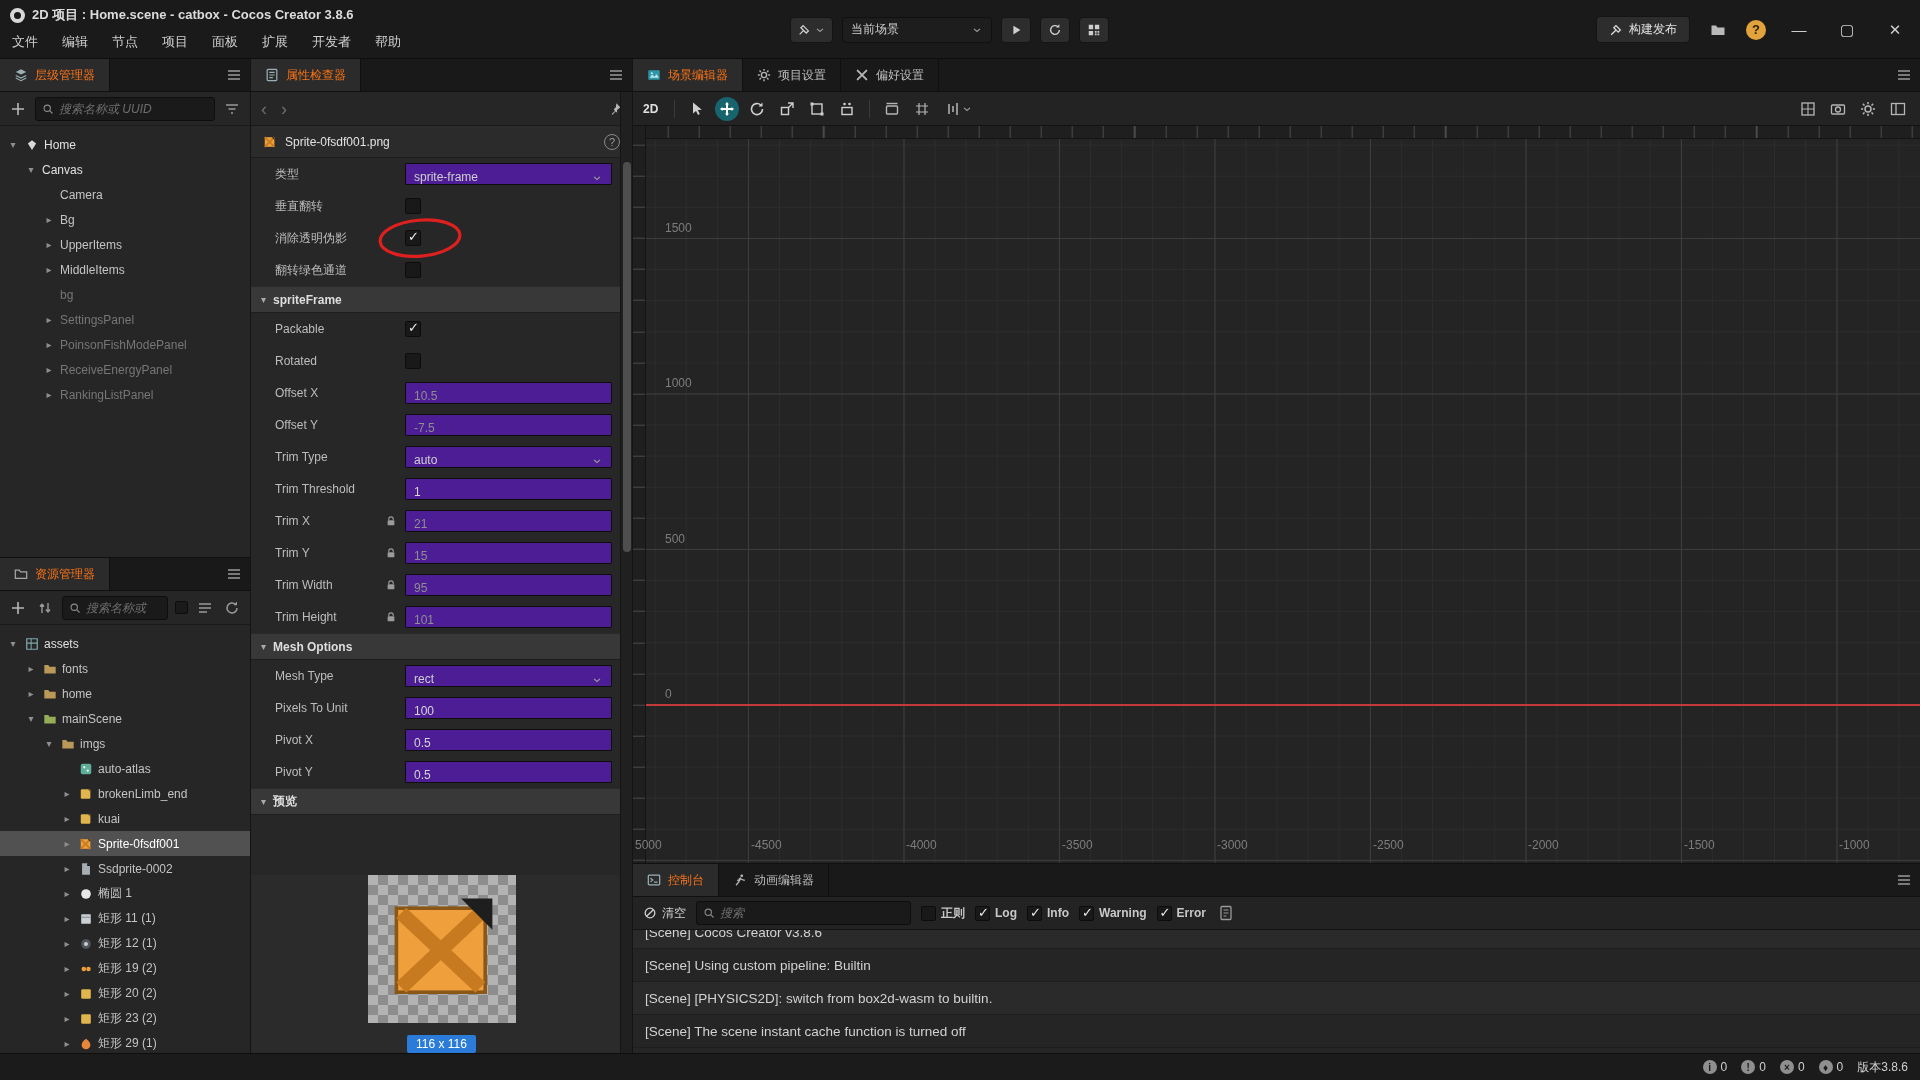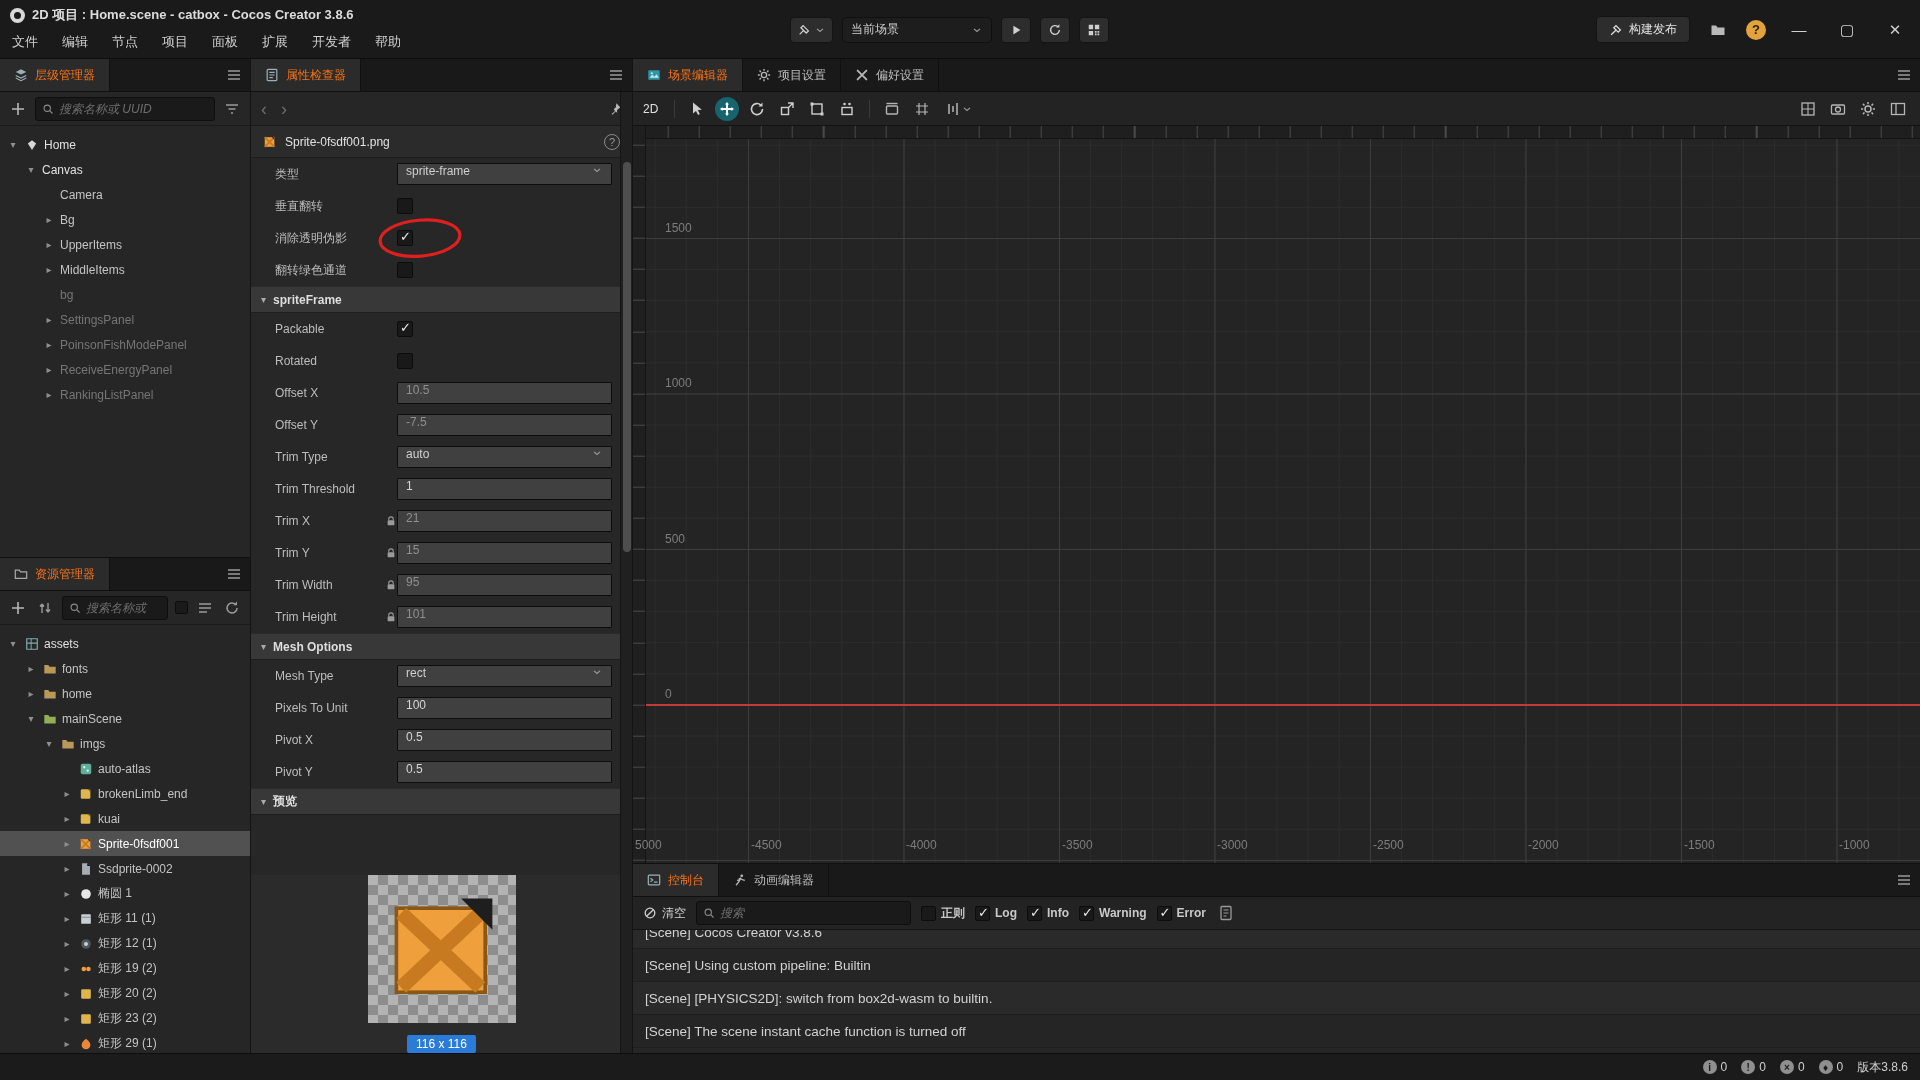--- a/index.html
+++ b/index.html
@@ -47,44 +47,44 @@
   .trow.bright{color:#e0e0e0;}
   .i0{padding-left:6px}.i1{padding-left:24px}.i2{padding-left:42px}.i3{padding-left:60px}
   .sw{width:13px;height:13px;border-radius:2px;display:block;}
 
   
   .navrow{height:34px;display:flex;align-items:center;padding:0 10px;gap:14px;border-bottom:1px solid #1a1a1a;background:#262626;}
   .navarrow{color:#6e6e6e;font-size:18px;line-height:1;}
   .titlerow{height:32px;display:flex;align-items:center;gap:8px;padding:0 12px;background:#2b2b2b;border-bottom:1px solid #1c1c1c;}
   .titlerow .name{color:#e2e2e2;flex:1;}
   .qmark{width:16px;height:16px;border-radius:50%;border:1px solid #8a8a8a;color:#9a9a9a;display:flex;align-items:center;justify-content:center;font-size:11px;}
-  .prop-row{height:32px;display:flex;align-items:center;padding:0 20px 0 24px;}
+  .prop-row{height:32px;display:flex;align-items:center;padding:0 20px 0 24px;gap:8px;}
   .plabel{width:122px;flex:none;color:#bdbdbd;display:flex;align-items:center;justify-content:space-between;}
-  .pfield{flex:1;height:22px;background:#404040;border:1px solid #0d0d0d;border-radius:1px;display:flex;align-items:flex-start;padding:0 8px;color:#cfcfcf;gap:4px;min-width:0;}
+  .pfield{flex:1;height:22px;background:#4c1d95;border:1px solid #0d0d0d;border-radius:1px;display:flex;align-items:flex-end;padding:0 8px;color:#cfcfcf;gap:4px;min-width:0;}
   .pfield input{flex:1;min-width:0;background:transparent;border:none;outline:none;color:#d6d6d6;font-size:12px;}
   .pfield.dimval input{color:#8f8f8f;}
   .pfield .val{flex:1;}
   .checkbox{width:16px;height:16px;background:#191919;border:1px solid #0c0c0c;border-radius:2px;position:relative;flex:none;}
   .checkbox.checked::after{content:"✓";position:absolute;left:2px;top:-2px;color:#ececec;font-size:13px;font-weight:bold;}
   .sec{height:27px;background:#383838;border-top:1px solid #2a2a2a;border-bottom:1px solid #1e1e1e;display:flex;align-items:center;gap:7px;padding:0 10px;color:#dedede;font-weight:bold;}
   .sec .caret{color:#aaa;font-size:10px;}
   .preview-area{position:relative;height:238px;background:#2b2b2b;}
   .checkerboard{width:148px;height:148px;margin:60px auto 0;background-color:#b3b3b3;
     background-image:linear-gradient(45deg,#8d8d8d 25%,transparent 25%,transparent 75%,#8d8d8d 75%),
                      linear-gradient(45deg,#8d8d8d 25%,transparent 25%,transparent 75%,#8d8d8d 75%);
     background-size:20px 20px;background-position:0 0,10px 10px;display:flex;align-items:center;justify-content:center;}
   .size-badge{width:fit-content;margin:12px auto 0;background:#2b7cd8;color:#fff;padding:2px 9px;border-radius:2px;font-size:12px;}
   .vscroll{position:absolute;right:0;top:33px;bottom:0;width:12px;background:#202020;border-left:1px solid #151515;}
   .vscroll .thumb{position:absolute;left:2px;width:8px;border-radius:4px;background:#4e4e4e;}
 
   
   .scene-toolbar{height:34px;background:#232323;border-bottom:1px solid #121212;display:flex;align-items:center;gap:6px;padding:0 10px;}
   .tool{width:24px;height:24px;border-radius:4px;display:flex;align-items:center;justify-content:center;color:#cfcfcf;}
   .tool.active-tool{background:#17646e;border-radius:50%;}
-  .tool-2d{color:#e0e0e0;font-weight:normal;margin-right:6px;}
+  .tool-2d{color:#e0e0e0;font-weight:bold;margin-right:6px;}
   .tdiv{width:1px;height:18px;background:#3a3a3a;margin:0 4px;}
   .viewport{position:absolute;left:0;top:67px;right:0;bottom:0;background:#242424;overflow:hidden;}
   .grid{position:absolute;inset:0;background-color:#242424;
     background-image:
       linear-gradient(90deg,#3d3d3d 1px,transparent 1px),
       linear-gradient(#3d3d3d 1px,transparent 1px),
       linear-gradient(90deg,#2c2c2c 1px,transparent 1px),
       linear-gradient(#2c2c2c 1px,transparent 1px);
     background-size:155.5px 155.5px,155.5px 155.5px,31.1px 31.1px,31.1px 31.1px;
     background-position:115px 0,0 112px,21.7px 0,0 18.7px;}

